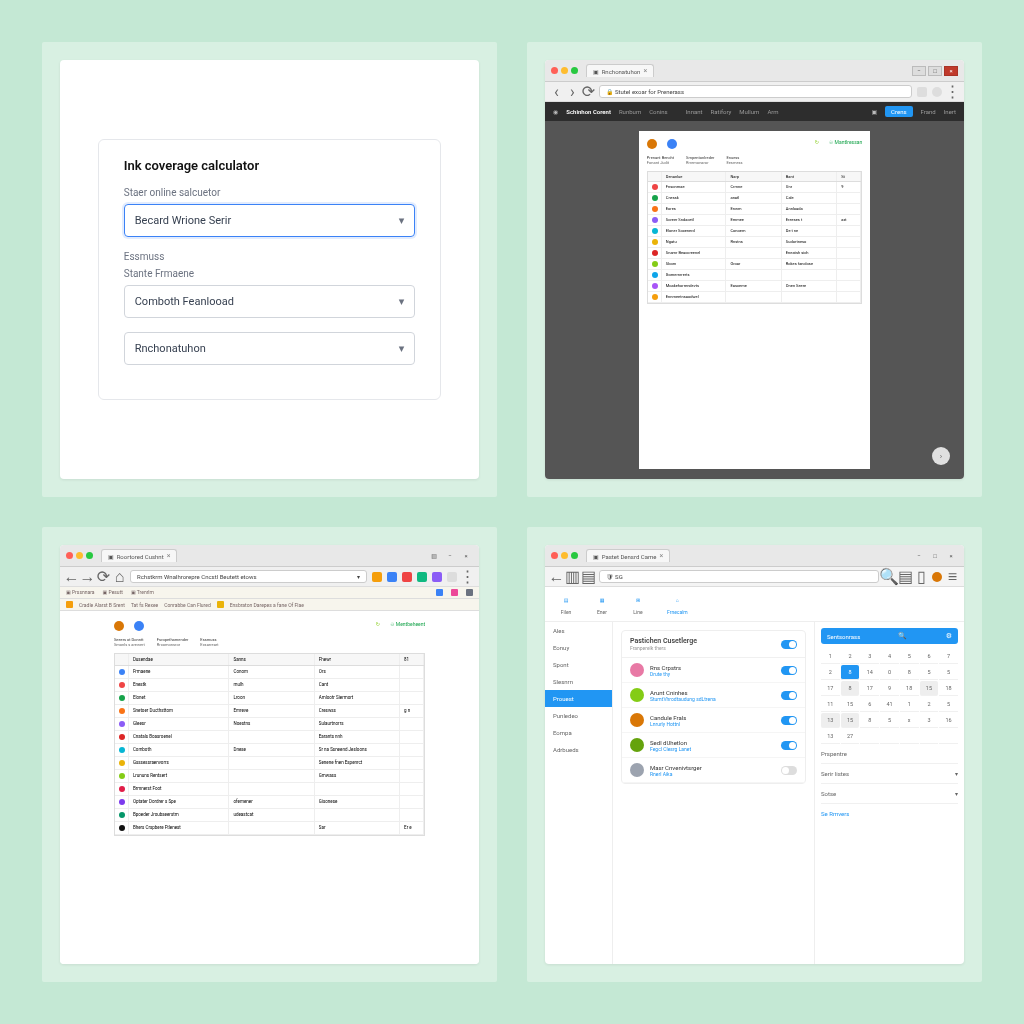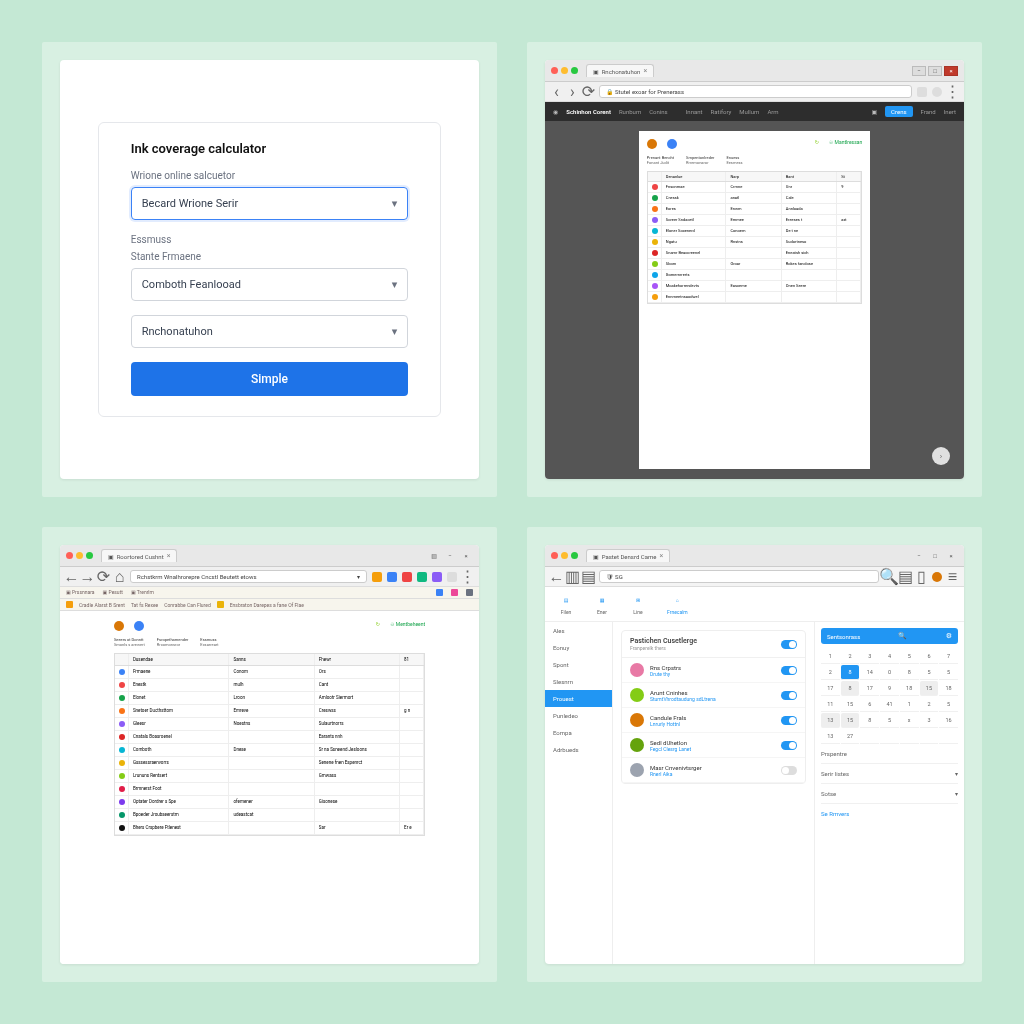--- a/index.html
+++ b/index.html
@@ -2,21 +2,21 @@
 <html><head>
 <meta charset="utf-8">
 <style>
 *{margin:0;padding:0;box-sizing:border-box;font-family:-apple-system,BlinkMacSystemFont,"Segoe UI",Roboto,sans-serif}
 body{background:#c4e8d4;width:1024px;height:1024px;display:grid;grid-template-columns:1fr 1fr;grid-template-rows:1fr 1fr;gap:30px;padding:42px}
 .panel{background:#d8f0e2;border-radius:2px;display:flex;align-items:center;justify-content:center;padding:18px}
 .panel-inner{background:#fff;border-radius:4px;box-shadow:0 1px 3px rgba(0,0,0,.08);width:100%;height:100%;overflow:hidden;position:relative}
 
 
 .p1 .panel-inner{display:flex;align-items:center;justify-content:center}
-.form-card{border:1px solid #e5e7eb;border-radius:6px;width:82%;padding:18px 32px 20px}
+.form-card{border:1px solid #e5e7eb;border-radius:6px;width:82%;padding:18px 25px 20px}
 .form-title{font-size:13px;font-weight:600;color:#111;margin-bottom:14px}
 .form-label{font-size:10px;color:#6b7280;margin-bottom:6px}
 .form-field{border:1px solid #d1d5db;border-radius:4px;padding:9px 10px;display:flex;align-items:center;justify-content:space-between;font-size:11px;color:#374151;margin-bottom:14px}
 .form-field.focused{border-color:#3b82f6;box-shadow:0 0 0 2px rgba(59,130,246,.15)}
 .form-field .chev{color:#6b7280}
 .form-btn{background:#1e73e8;color:#fff;border-radius:4px;padding:10px;text-align:center;font-size:12px;font-weight:500}
 
 
 .chrome{display:flex;flex-direction:column;height:100%}
 .chrome-top{background:#e8e8e8;border-bottom:1px solid #ccc;display:flex;align-items:center;padding:4px 6px;gap:4px;font-size:7px;color:#555}
@@ -97,36 +97,35 @@
 .p4-opt{padding:6px 0;border-bottom:1px solid #f0f0f0;display:flex;justify-content:space-between;align-items:center;color:#666;font-size:6px}
 .p4-link{color:#2196f3;font-size:6px;padding-top:6px}
 </style>
 </head>
 <body>
 
 <div class="panel p1">
  <div class="panel-inner">
   <div class="form-card">
    <div class="form-title">Ink coverage calculator</div>
-   <div class="form-label">Wrione online salcuetor</div>
+   <div class="form-label">Staer online salcuetor</div>
    <div class="form-field focused">
     <span>Becard Wrione Serir</span>
     <span class="chev">▾</span>
    </div>
    <div class="form-label">Essmuss</div>
    <div class="form-label">Stante Frmaene</div>
    <div class="form-field">
     <span>Comboth Feanlooad</span>
     <span class="chev">▾</span>
    </div>
    <div class="form-field">
     <span>Rnchonatuhon</span>
     <span class="chev">▾</span>
    </div>
-   <div class="form-btn">Simple</div>
   </div>
  </div>
 </div>
 
 <div class="panel p2">
  <div class="panel-inner chrome">
   <div class="chrome-top">
    <div class="traffic">
     <div class="tl red"></div>
     <div class="tl yel"></div>

